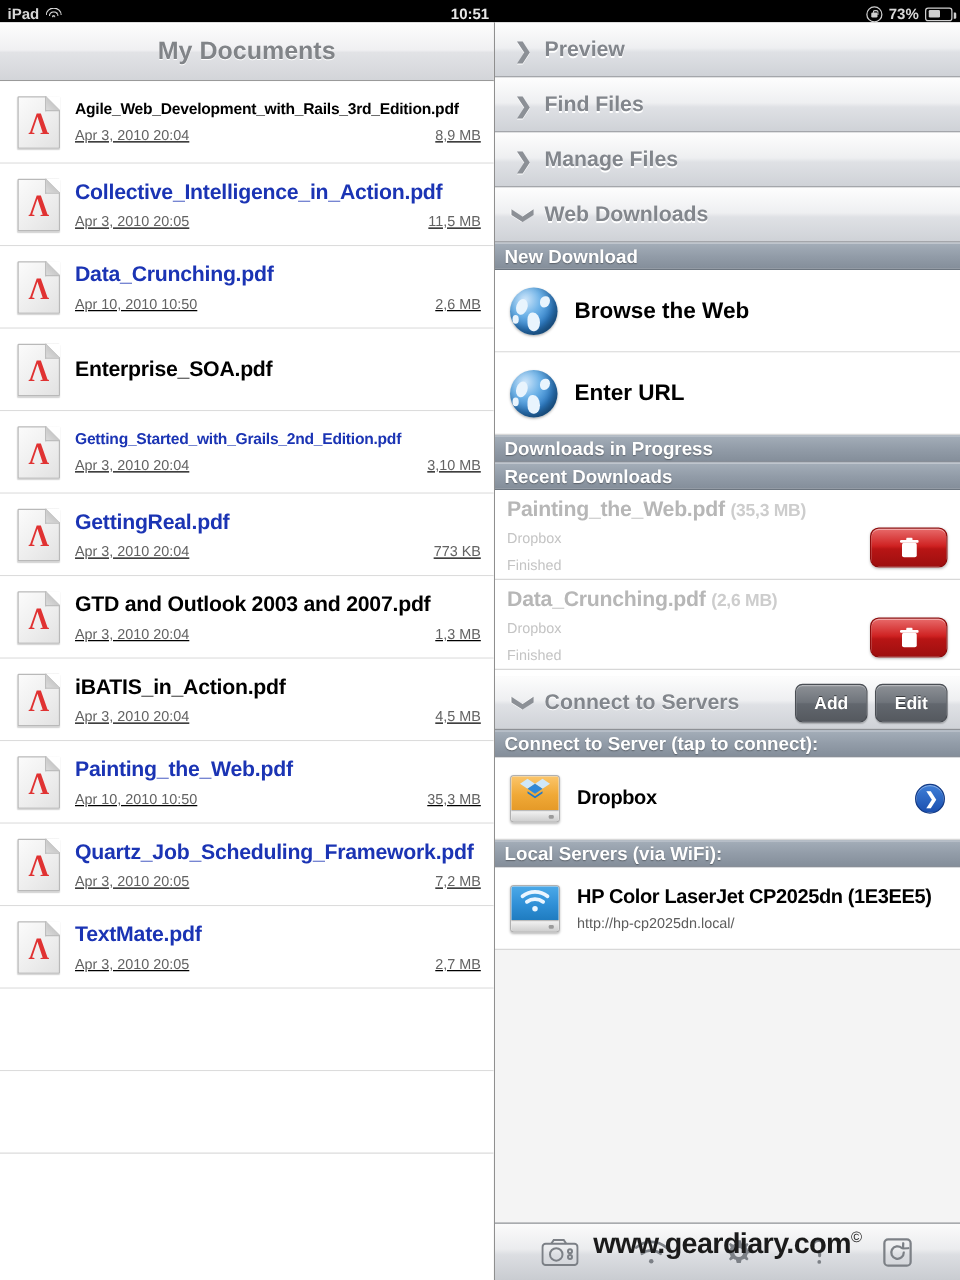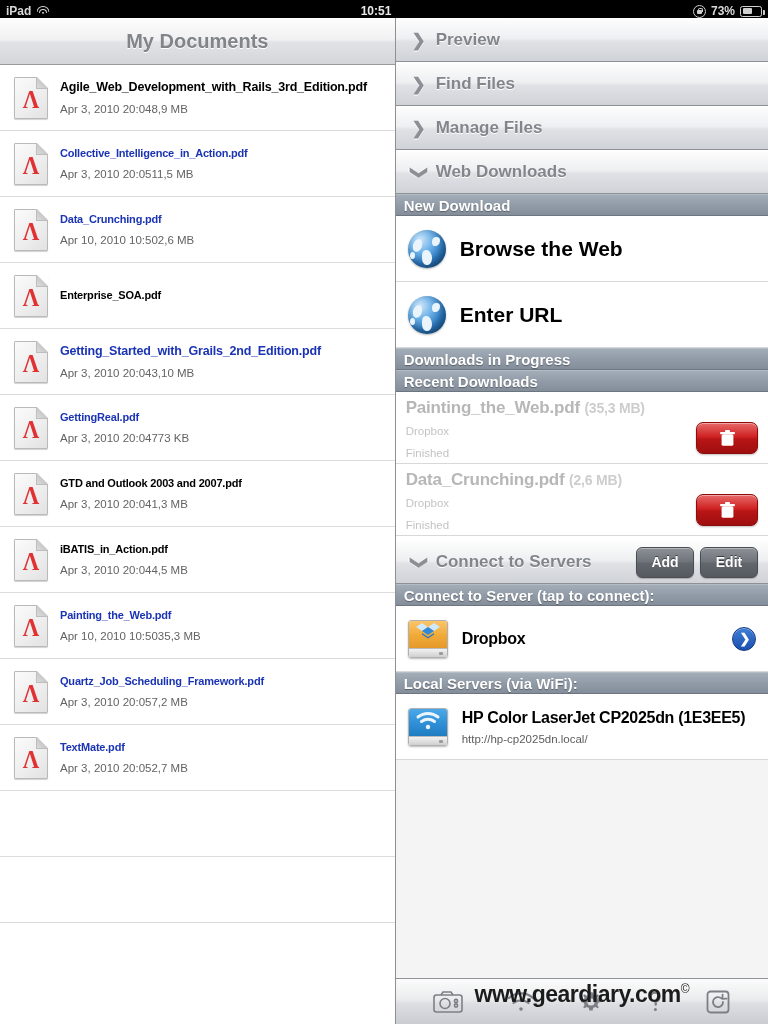--- a/index.html
+++ b/index.html
@@ -105,27 +105,27 @@
   }
   .pdf-a {
     position:absolute; left:0; right:0; bottom:3px; top:6px;
     display:flex; align-items:center; justify-content:center;
     font-family:"Liberation Serif", serif; font-size:25px; font-weight:bold;
     color:#e03232; line-height:1; z-index:3;
     transform:scaleX(0.92);
   }
   .docmeta { flex:1; min-width:0; }
   .docname {
-    font-size:11px; font-weight:bold; color:#000;
+    font-size:17px; font-weight:bold; color:#000;
     white-space:nowrap; overflow:hidden; text-overflow:ellipsis;
     line-height:1.25; letter-spacing:-0.2px;
   }
   .docname.blue { color:#1b34b4; }
   .docname.small { font-size:12.5px; }
-  .docsub { display:flex; justify-content:flex-start; margin-top:7px; }
+  .docsub { display:flex; justify-content:space-between; margin-top:7px;text-decoration:underline; }
   .docdate { font-size:11.5px; color:#636363; }
   .docsize { font-size:11.5px; color:#636363; }
 
   
   .acc-head {
     height:44px; display:flex; align-items:center; flex:none;
     background:linear-gradient(to bottom,#fdfdfd 0%,#eeeff1 46%,#dfe1e5 54%,#cfd2d7 100%);
     border-bottom:1px solid #8d9095; border-top:1px solid #ffffff;
     padding:0 10px;
   }
@@ -173,21 +173,21 @@
     box-shadow:inset -3px -4px 8px rgba(0,0,0,0.35), 0 1px 2px rgba(0,0,0,0.3);
     position:relative; overflow:hidden;
   }
   .globe i {
     position:absolute; background:#e9f4fd; border-radius:50%;
   }
   .globe i:nth-child(1){ left:5px; top:9px; width:9px; height:13px; transform:rotate(18deg); }
   .globe i:nth-child(2){ left:14px; top:20px; width:10px; height:15px; border-radius:40% 60% 50% 50%; }
   .globe i:nth-child(3){ left:24px; top:7px; width:8px; height:9px; border-radius:50% 40% 60% 40%; }
   .globe i:nth-child(4){ left:2px; top:22px; width:5px; height:7px; }
-  .dlrow-label { font-size:21px; font-weight:bold; color:#000; }
+  .dlrow-label { font-size:18px; font-weight:bold; color:#000; }
 
   
   .recrow {
     height:72px; background:#fff; border-bottom:1px solid #d8d8d8;
     padding:6px 10px 0 10px; position:relative; flex:none;
   }
   .rec-title { font-size:17px; font-weight:bold; color:#b7b7b7; letter-spacing:-0.2px; }
   .rec-title .sz { font-weight:bold; color:#cdcdcd; font-size:14px; }
   .rec-sub { font-size:11.5px; color:#c4c4c4; margin-top:5px; line-height:1.45; }
   .trash {

